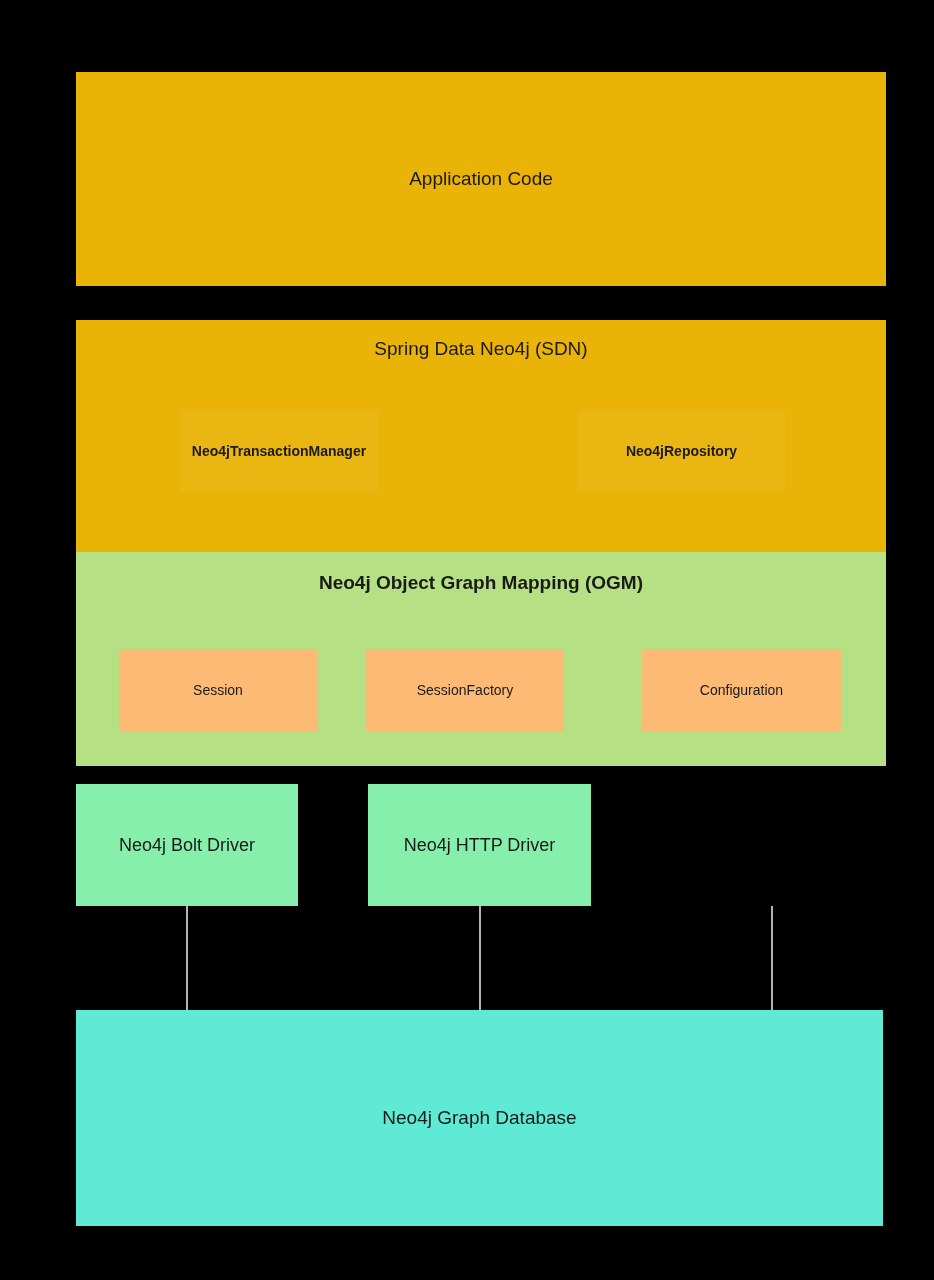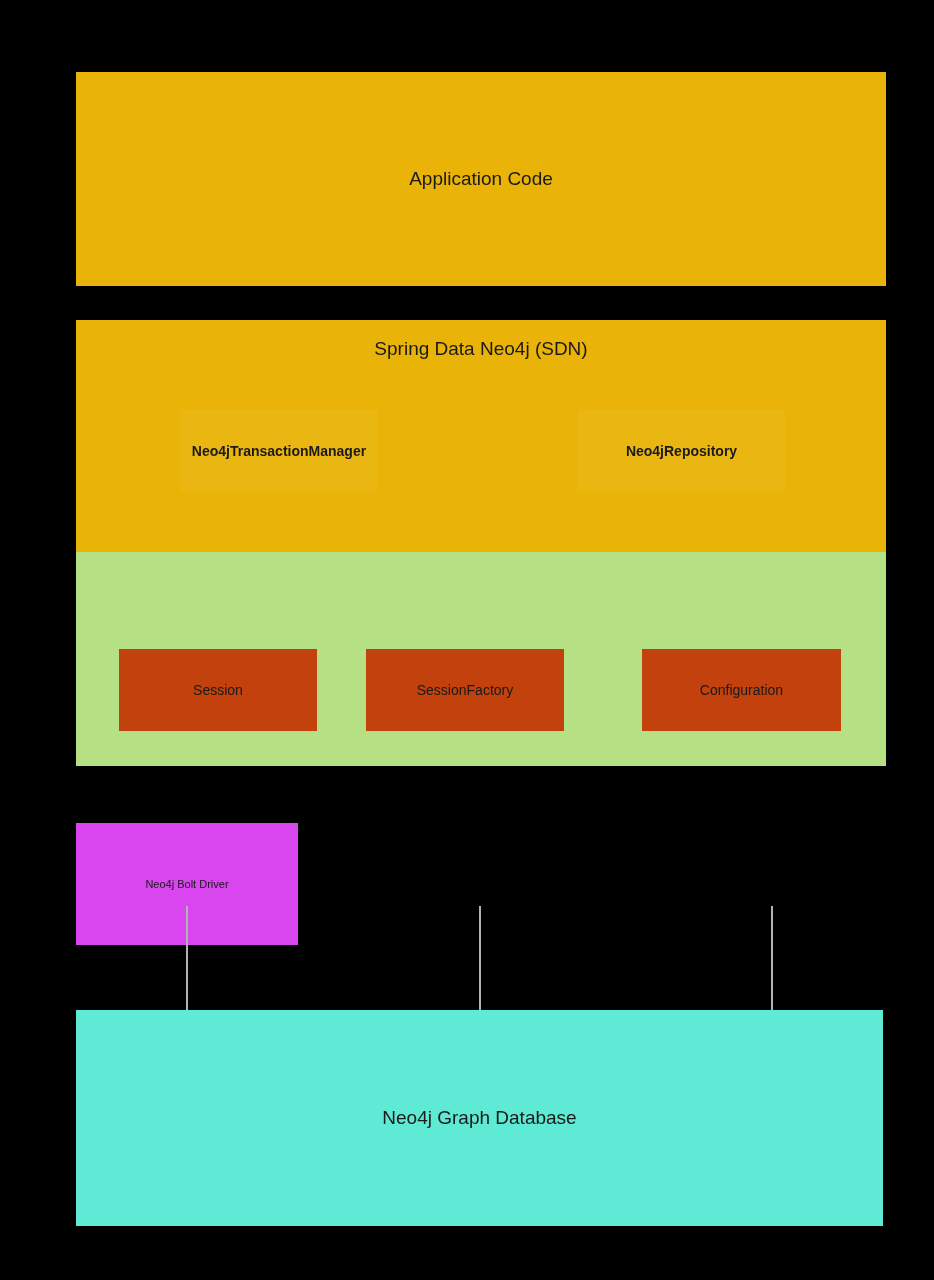--- a/index.html
+++ b/index.html
@@ -86,42 +86,42 @@
     width: 100%;
     text-align: center;
     font-size: 19px;
     font-weight: bold;
     color: #1a1a1a;
   }
   .ogm-sub {
     position: absolute;
     top: 97px;
     height: 82px;
-    background: #c2410c;
+    background: #fdba74;
     display: flex;
     align-items: center;
     justify-content: center;
     font-size: 14px;
     color: #1a1a1a;
     white-space: nowrap;
   }
   #ogm-sub-0 { left: 43px;  width: 198px; }
   #ogm-sub-1 { left: 290px; width: 198px; }
   #ogm-sub-2 { left: 566px; width: 199px; }
 
   
   .driver {
     position: absolute;
-    top: 823px;
+    top: 784px;
     height: 122px;
-    background: #d946ef;
+    background: #86efac;
     display: flex;
     align-items: center;
     justify-content: center;
-    font-size: 11px;
+    font-size: 18px;
     color: #1a1a1a;
     white-space: nowrap;
   }
   #driver-0 { left: 76px;  width: 222px; }
   #driver-1 { left: 368px; width: 223px; }
   #driver-2 { left: 660px; width: 223px; }
 
   
   .connector {
     position: absolute;
@@ -157,34 +157,38 @@
     <div id="sdn-title">Spring Data Neo4j (SDN)</div>
     <div class="sdn-sub" id="sdn-sub-0">
       <span>Neo4jTransactionManager</span>
     </div>
     <div class="sdn-sub" id="sdn-sub-1">
       <span>Neo4jRepository</span>
     </div>
   </div>
 
   <div id="ogm-layer" class="box">
+    <div id="ogm-title">Neo4j Object Graph Mapping (OGM)</div>
     <div class="ogm-sub" id="ogm-sub-0">
       <span>Session</span>
     </div>
     <div class="ogm-sub" id="ogm-sub-1">
       <span>SessionFactory</span>
     </div>
     <div class="ogm-sub" id="ogm-sub-2">
       <span>Configuration</span>
     </div>
   </div>
 
   <div class="driver" id="driver-0">
     <span>Neo4j Bolt Driver</span>
   </div>
+  <div class="driver" id="driver-1">
+    <span>Neo4j HTTP Driver</span>
+  </div>
 
   <div class="connector" id="connector-0"></div>
   <div class="connector" id="connector-1"></div>
   <div class="connector" id="connector-2"></div>
 
   <div class="box" id="database">
     <span>Neo4j Graph Database</span>
   </div>
 
 </div>

